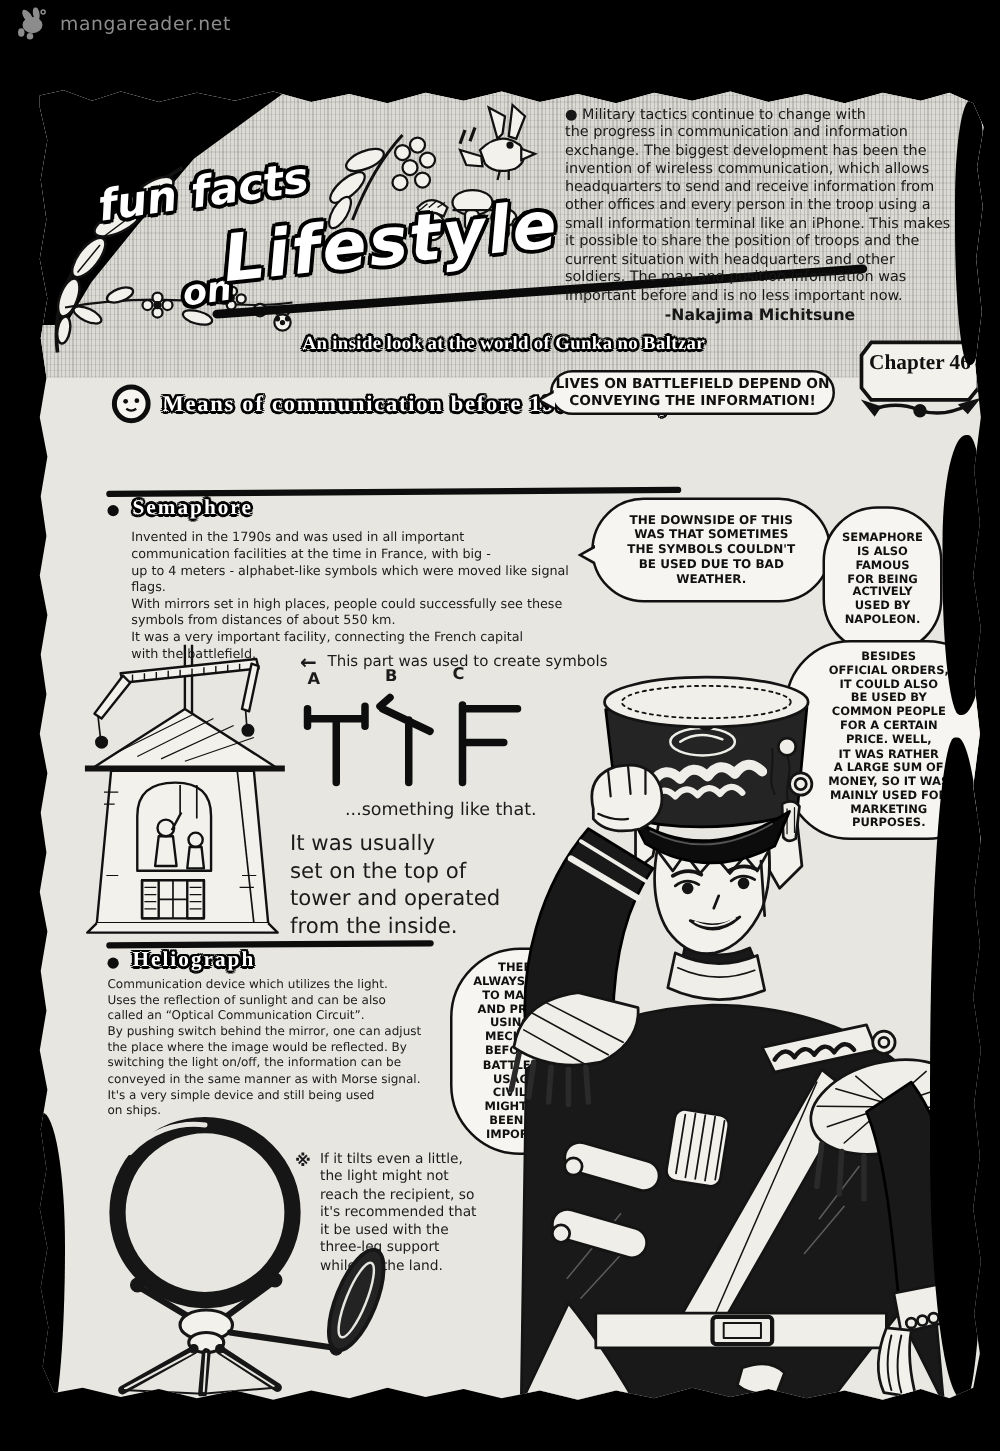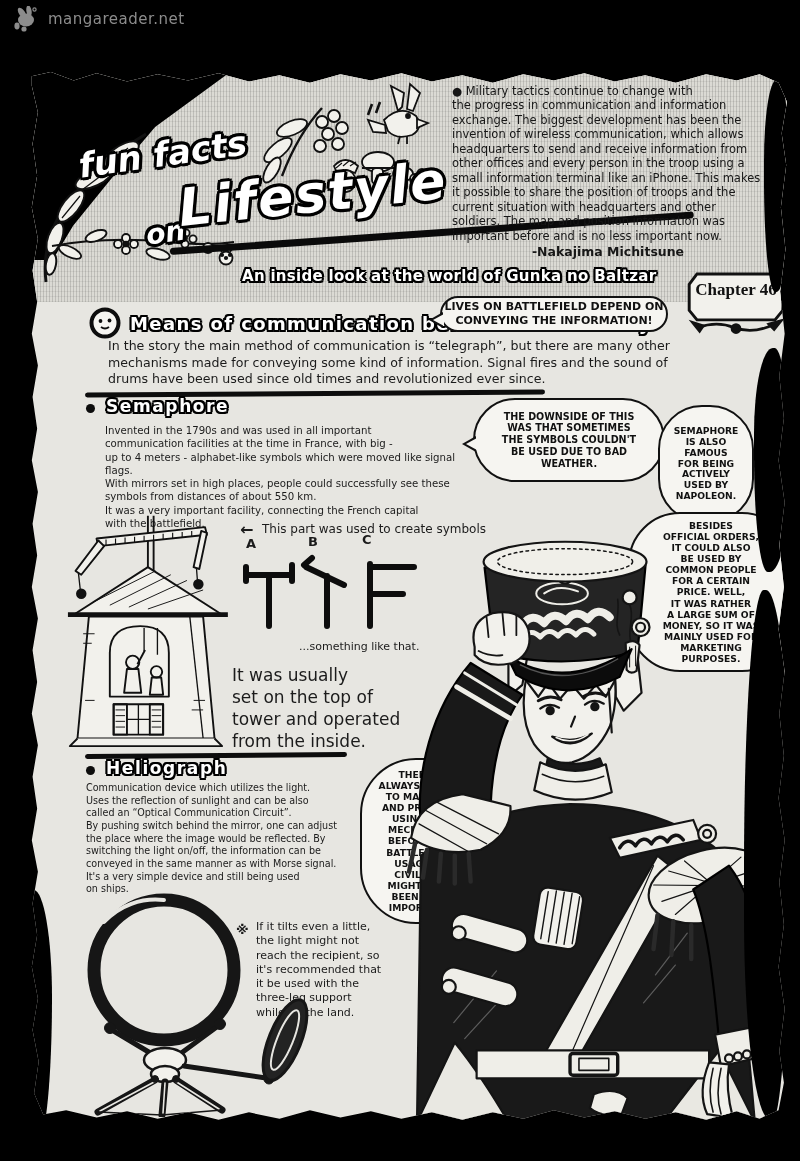--- a/index.html
+++ b/index.html
@@ -13,21 +13,21 @@
   
   .page{left:28px;top:70px;width:762px;height:1055px;background:#e7e6e1;
     clip-path:polygon(0.5% 0.6%,3% 0.2%,6% 1%,9% 0.3%,13% 1.1%,17% 0.4%,21% 1%,25% 0.3%,29% 1.1%,33% 0.5%,37% 1.2%,41% 0.4%,45% 1%,49% 0.3%,53% 1.1%,57% 0.5%,61% 1.2%,65% 0.4%,69% 1%,73% 0.3%,77% 1.1%,81% 0.5%,85% 1.2%,89% 0.4%,93% 1%,96% 0.4%,98.5% 1.2%,99.6% 3%,98.9% 6%,99.5% 9%,98.8% 13%,99.4% 17%,98.7% 21%,99.3% 25%,98.6% 29%,99.2% 33%,98.5% 37%,99.3% 41%,98.6% 45%,99.2% 49%,98.5% 53%,99.3% 57%,98.6% 61%,99.2% 65%,98.5% 69%,99.3% 73%,98.6% 77%,99.2% 81%,98.5% 85%,99.3% 89%,98.6% 93%,99.2% 96%,98.5% 98.6%,96% 99.4%,93% 98.7%,89% 99.5%,85% 98.8%,81% 99.4%,77% 98.7%,73% 99.3%,69% 98.6%,65% 99.4%,61% 98.8%,57% 99.5%,53% 98.8%,49% 99.4%,45% 98.7%,41% 99.3%,37% 98.6%,33% 99.4%,29% 98.8%,25% 99.5%,21% 98.8%,17% 99.4%,13% 98.7%,9% 99.3%,5% 98.6%,2% 99%,0.8% 97%,1.4% 94%,0.6% 91%,1.3% 88%,0.5% 85%,1.2% 82%,0.6% 79%,1.3% 76%,0.5% 73%,1.2% 70%,0.6% 67%,1.3% 64%,0.5% 61%,1.2% 58%,0.6% 55%,1.3% 52%,0.5% 49%,1.2% 46%,0.6% 43%,1.3% 40%,0.5% 37%,1.2% 34%,0.6% 31%,1.3% 28%,0.5% 25%,1.2% 22%,0.6% 19%,1.3% 16%,0.5% 13%,1.2% 10%,0.6% 7%,1.3% 4%,0.5% 1.5%);}
   .stripes{left:0;top:0;width:762px;height:232px;background-color:#dbdad4;
     background-image:repeating-linear-gradient(90deg,rgba(40,40,40,.16) 0 1px,rgba(0,0,0,0) 1px 3px),
       repeating-linear-gradient(0deg,rgba(70,70,70,.09) 0 1px,rgba(0,0,0,0) 1px 5px);}
   .notch{left:0;top:0;width:205px;height:190px;background:#000;
     clip-path:polygon(0 0,100% 0,62% 30%,40% 58%,22% 82%,12% 100%,0 100%);}
   .blob{background:#000;}
   .outl{color:#fff;font-weight:bold;
-    text-shadow:-1.6px -1.6px 0 #000,1.6px -1.6px 0 #000,-1.6px 1.6px 0 #000,1.6px 1.6px 0 #000,-2.2px 0 0 #000,2.2px 0 0 #000,0 -2.2px 0 #000,0 2.2px 0 #000;}
+    text-shadow:-1.6px -1.6px 0 #000,1.6px -1.6px 0 #000,-1.6px 1.6px 0 #000,1.6px 1.6px 0 #000,-2.2px 0 0 #000,2.2px 0 0 #000,0 -2.2px 0 #000,0 2.2px 0 #000;font-family:Liberation Serif, serif;}
   .outl-big{color:#fff;font-weight:bold;font-style:italic;
     text-shadow:-2.4px -2.4px 0 #000,2.4px -2.4px 0 #000,-2.4px 2.4px 0 #000,2.4px 2.4px 0 #000,-3.2px 0 0 #000,3.2px 0 0 #000,0 -3.2px 0 #000,0 3.2px 0 #000;}
   .bubble{background:#f6f5f1;border:2.2px solid #111;text-align:center;
     font-weight:bold;color:#111;display:flex;align-items:center;justify-content:center;}
   .bubble .pre{width:100%;}
   .tail-left{position:absolute;left:-13px;top:45%;width:0;height:0;border-top:8px solid transparent;border-bottom:8px solid transparent;border-right:14px solid #111;}
   .tail-left::after{content:"";position:absolute;left:3.5px;top:-6px;border-top:6px solid transparent;border-bottom:6px solid transparent;border-right:11px solid #f6f5f1;}
   .tail-right{position:absolute;right:-13px;top:55%;width:0;height:0;border-top:8px solid transparent;border-bottom:8px solid transparent;border-left:14px solid #111;}
   .tail-right::after{content:"";position:absolute;right:3.5px;top:-6px;border-top:6px solid transparent;border-bottom:6px solid transparent;border-left:11px solid #f6f5f1;}
   .tail-down{position:absolute;bottom:-13px;left:40%;width:0;height:0;border-left:8px solid transparent;border-right:8px solid transparent;border-top:14px solid #111;}
@@ -177,23 +177,20 @@
     <circle cx="12.5" cy="15" r="1.9" fill="#0d0d0d"></circle>
     <circle cx="21.5" cy="14.5" r="1.9" fill="#0d0d0d"></circle>
     <path d="M13,21 Q17,24 21,21" stroke="#0d0d0d" stroke-width="1.8" fill="none"></path>
   </svg>
   <div class="abs outl" style="left:102px;top:243px;font-size:18px;letter-spacing:1.4px;">Means of communication before 19th century</div>
   <div class="abs bubble" style="left:412px;top:226px;width:228px;height:36px;border-radius:22px;font-size:11px;line-height:1.3;">
     <span class="tail-left"></span>
     <div class="pre">LIVES ON BATTLEFIELD DEPEND ON
 CONVEYING THE INFORMATION!</div>
   </div>
-  <div class="abs pre" style="left:80px;top:268px;width:612px;font-size:12.6px;line-height:1.32;">In the story the main method of communication is “telegraph”, but there are many other
-mechanisms made for conveying some kind of information. Signal fires and the sound of
-drums have been used since old times and revolutionized ever since.</div>
 
   <div class="abs divider" style="left:57px;top:321px;width:460px;transform:rotate(-.4deg);"></div>
 
   <div class="abs bullet-dot" style="left:58px;top:334px;"></div>
   <div class="abs outl" style="left:78px;top:326px;font-size:17px;letter-spacing:1.6px;">Semaphore</div>
   <div class="abs pre" style="left:77px;top:354px;width:390px;font-size:10.2px;line-height:1.3;">Invented in the 1790s and was used in all important
 communication facilities at the time in France, with big -
 up to 4 meters - alphabet-like symbols which were moved like signal
 flags.
 With mirrors set in high places, people could successfully see these
@@ -240,21 +237,21 @@
   <div class="abs" style="left:218px;top:466px;font-size:13px;font-weight:bold;">A</div>
   <div class="abs" style="left:280px;top:464px;font-size:13px;font-weight:bold;">B</div>
   <div class="abs" style="left:334px;top:462px;font-size:13px;font-weight:bold;">C</div>
   <svg class="abs" style="left:204px;top:484px;" width="190" height="78" viewBox="0 0 190 78">
     <g stroke="#0d0d0d" stroke-width="6" stroke-linecap="round" fill="none">
       <path d="M14,27 L14,13 M14,21 L60,21 M60,27 L60,11 M37,21 L37,72"></path>
       <path d="M72,11 L80,4 M74,13 L112,31 M95,22 L95,72"></path>
       <path d="M138,10 L138,72 M138,13 L182,13 M138,40 L171,40"></path>
     </g>
   </svg>
-  <div class="abs" style="left:271px;top:570px;font-size:11px;font-weight:500;">...something like that.</div>
+  <div class="abs" style="left:248px;top:570px;font-size:14px;font-weight:500;">...something like that.</div>
   <div class="abs pre" style="left:204px;top:594px;width:170px;font-size:17px;line-height:1.3;">It was usually
 set on the top of
 tower and operated
 from the inside.</div>
 
   <svg class="abs" style="left:28px;top:440px;" width="180" height="238" viewBox="0 0 180 250">
     <g stroke="#111" stroke-width="2" fill="none" stroke-linejoin="round">
       <path d="M92,6 V72 M98,6 V72"></path>
       <path d="M38,30 L152,18 L154,26 L40,38 Z" fill="#f2f1ec"></path>
       <path d="M48,31 L48,37 M58,30 L58,36 M68,29 L68,35 M78,28 L78,34 M88,27 L88,33 M98,26 L98,32 M108,25 L108,31 M118,24 L118,30 M128,23 L128,29 M138,22 L138,28" stroke-width="1.2"></path>

